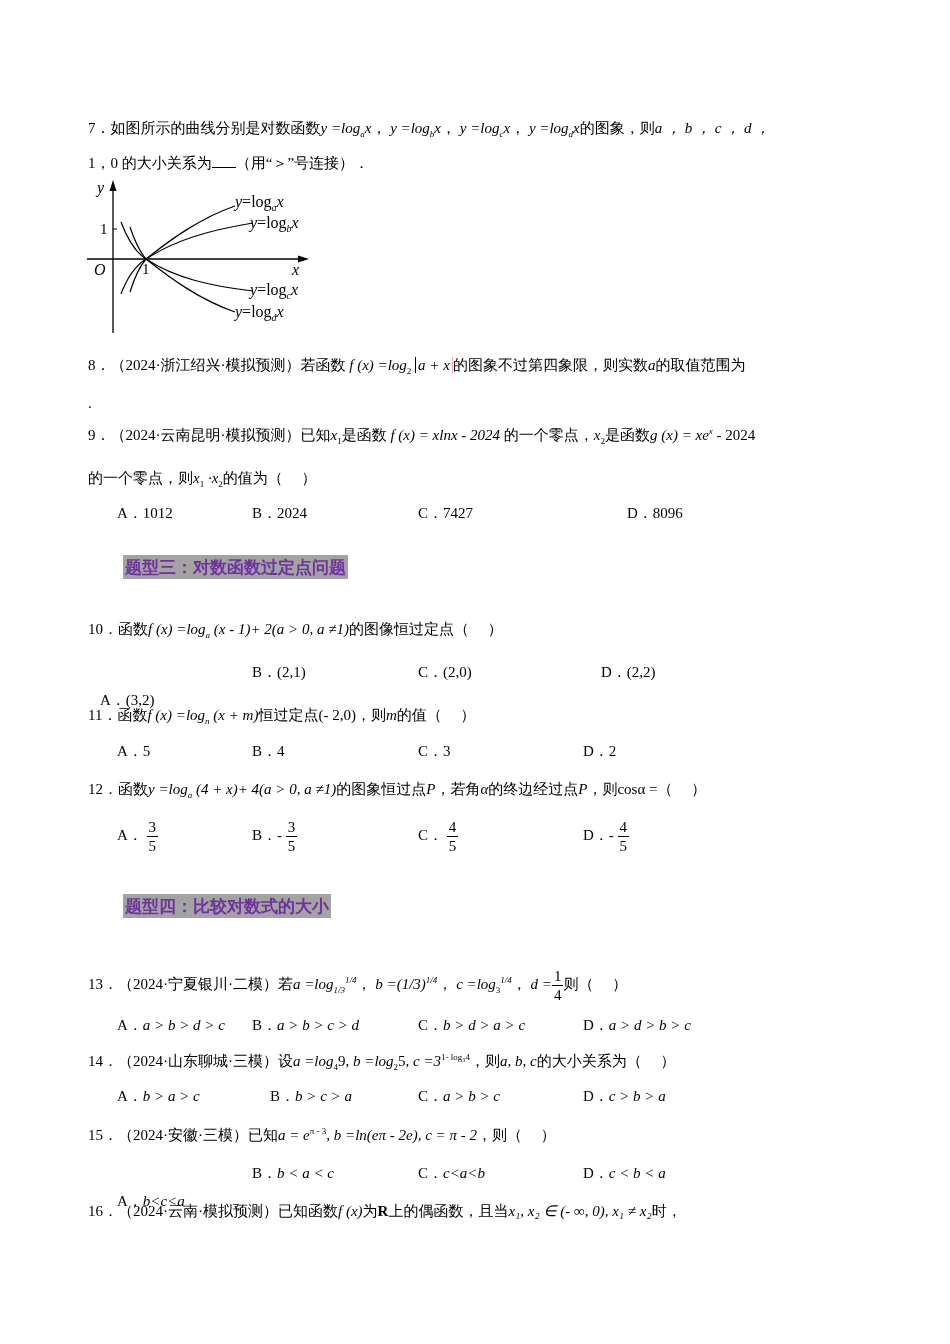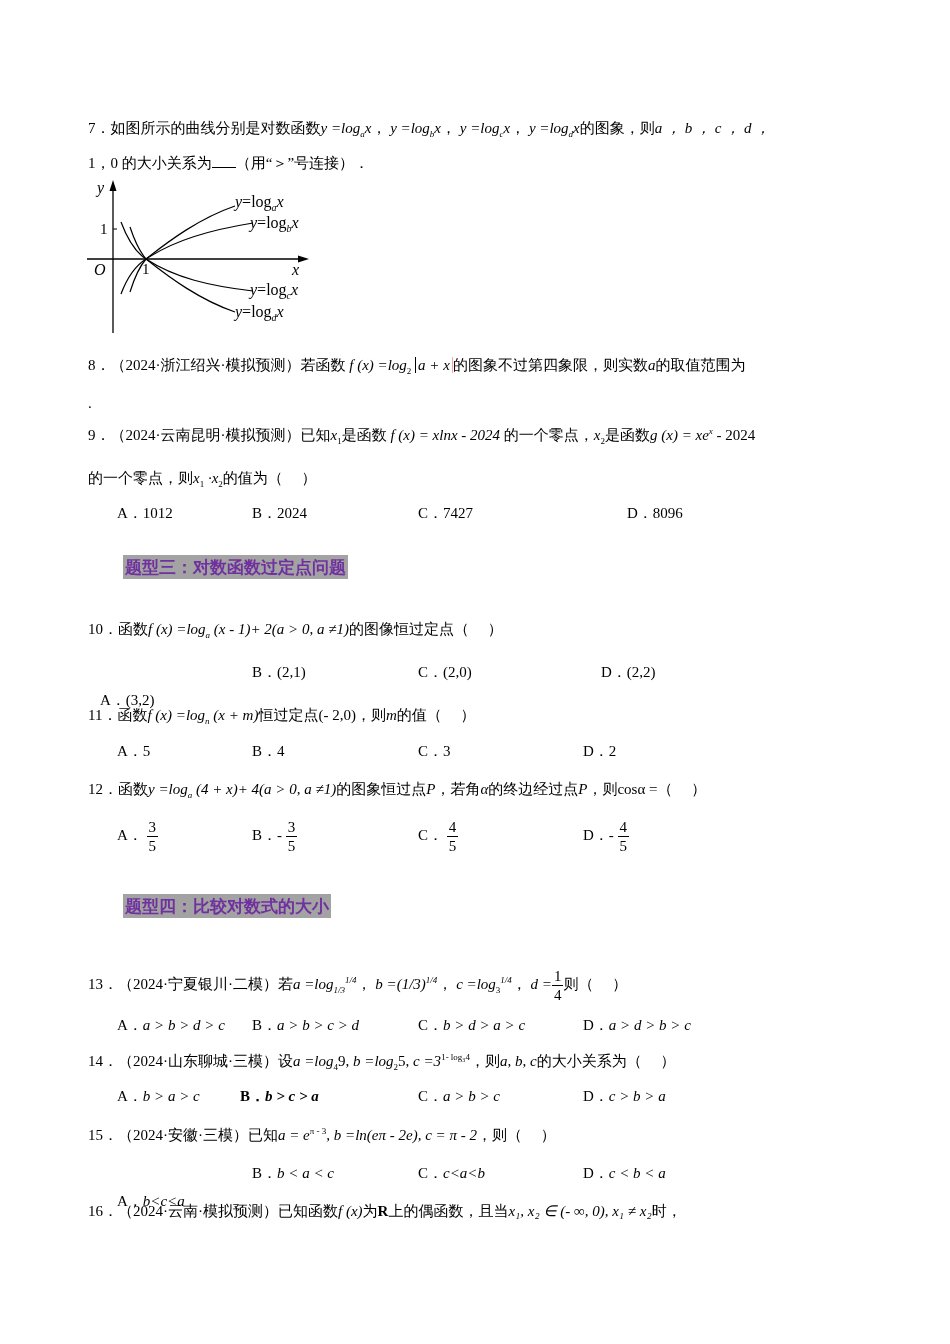--- a/index.html
+++ b/index.html
@@ -135,21 +135,21 @@
 </div>
 <div class="opt m" style="left:117px;top:1014px;"><span class="r" style="font-style:normal">A．</span><span>a &gt; b &gt; d &gt; c</span></div>
 <div class="opt m" style="left:252px;top:1014px;"><span class="r">B．</span><span>a &gt; b &gt; c &gt; d</span></div>
 <div class="opt m" style="left:418px;top:1014px;"><span class="r">C．</span><span>b &gt; d &gt; a &gt; c</span></div>
 <div class="opt m" style="left:583px;top:1014px;"><span class="r">D．</span><span>a &gt; d &gt; b &gt; c</span></div>
 
 <div class="line" style="top:1050px;">
   <span>14．</span><span>（2024·山东聊城·三模）</span><span>设</span><span class="m"><span>a =log</span><sub class="r">4</sub><span class="r">9, </span><span>b =log</span><sub class="r">2</sub><span class="r">5, </span><span>c =3</span><sup class="r">1- log₃4</sup></span><span>，则</span><span class="m">a, b, c</span><span>的大小关系为（　 ）</span>
 </div>
 <div class="opt m" style="left:117px;top:1085px;"><span class="r">A．</span><span>b &gt; a &gt; c</span></div>
-<div class="opt m" style="left:240px;top:1085px;font-weight:bold;"><span class="r">B．</span><span>b &gt; c &gt; a</span></div>
+<div class="opt m" style="left:270px;top:1085px;"><span class="r">B．</span><span>b &gt; c &gt; a</span></div>
 <div class="opt m" style="left:418px;top:1085px;"><span class="r">C．</span><span>a &gt; b &gt; c</span></div>
 <div class="opt m" style="left:583px;top:1085px;"><span class="r">D．</span><span>c &gt; b &gt; a</span></div>
 
 <div class="line" style="top:1124px;">
   <span>15．</span><span>（2024·安徽·三模）</span><span>已知</span><span class="m"><span>a = e</span><sup class="r">π - 3</sup><span>, b =ln(eπ - 2e), c = π - 2</span></span><span>，则（　 ）</span>
 </div>
 <div class="opt m" style="left:117px;top:1162px;margin-top:28px;"><span class="r">A．</span><span>b&lt;c&lt;a</span></div>
 <div class="opt m" style="left:252px;top:1162px;"><span class="r">B．</span><span>b &lt; a &lt; c</span></div>
 <div class="opt m" style="left:418px;top:1162px;"><span class="r">C．</span><span>c&lt;a&lt;b</span></div>
 <div class="opt m" style="left:583px;top:1162px;"><span class="r">D．</span><span>c &lt; b &lt; a</span></div>

